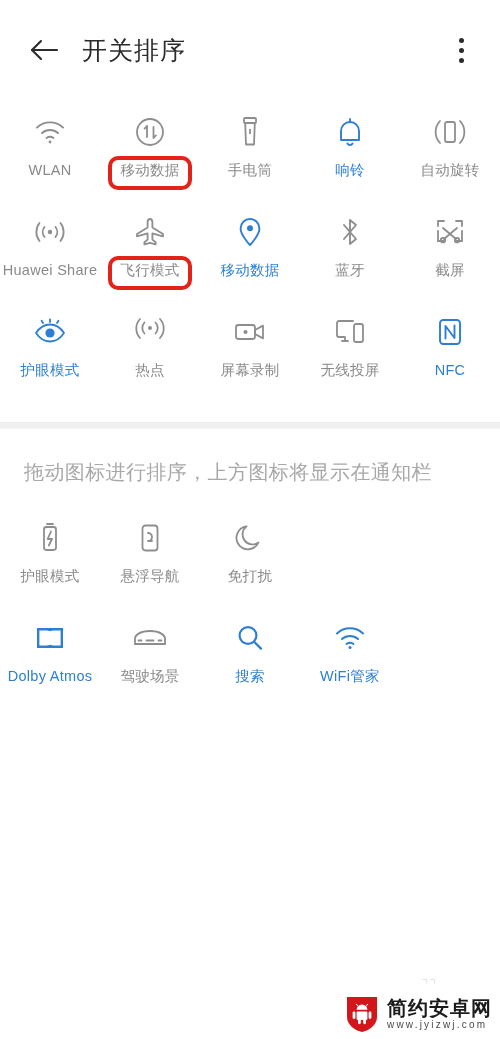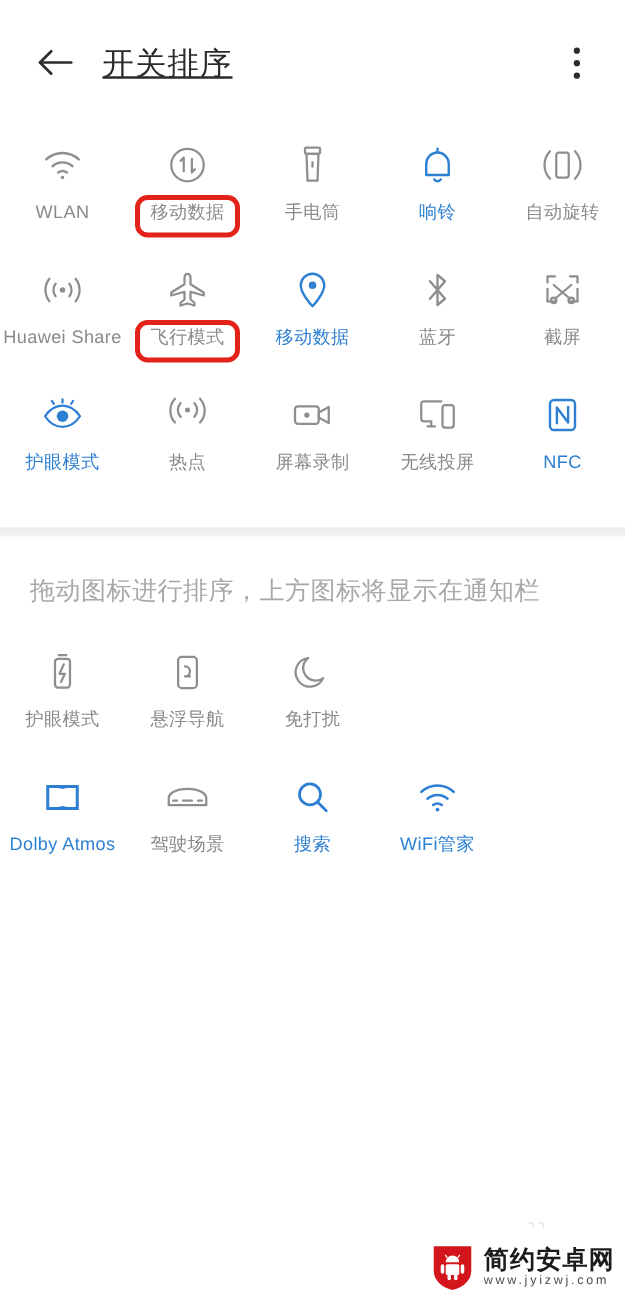--- a/index.html
+++ b/index.html
@@ -33,21 +33,20 @@
     flex: 0 0 auto;
   }
   .back-btn svg { display: block; }
   .page-title {
     font-size: 25px;
     color: #2b2b2b;
     margin-left: 18px;
     letter-spacing: 1px;
     font-weight: 400;
     white-space: nowrap;
-    text-decoration: underline;
   }
   .header-spacer { flex: 1 1 auto; }
   .more-btn {
     width: 34px;
     height: 40px;
     display: flex;
     flex-direction: column;
     align-items: center;
     justify-content: center;
     gap: 5px;

